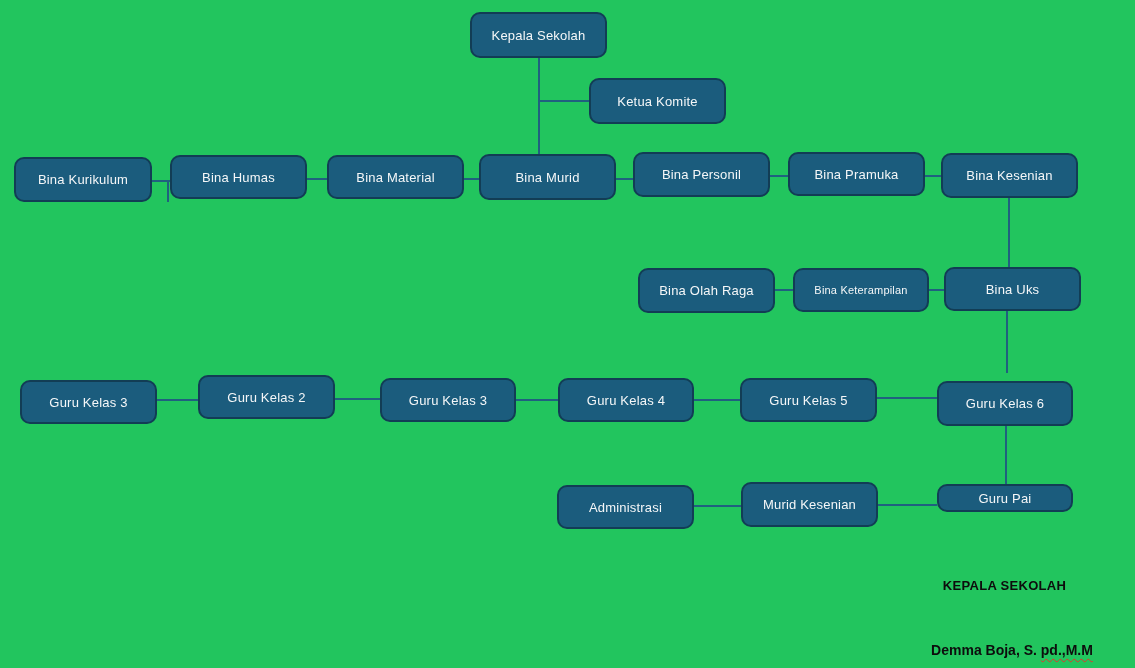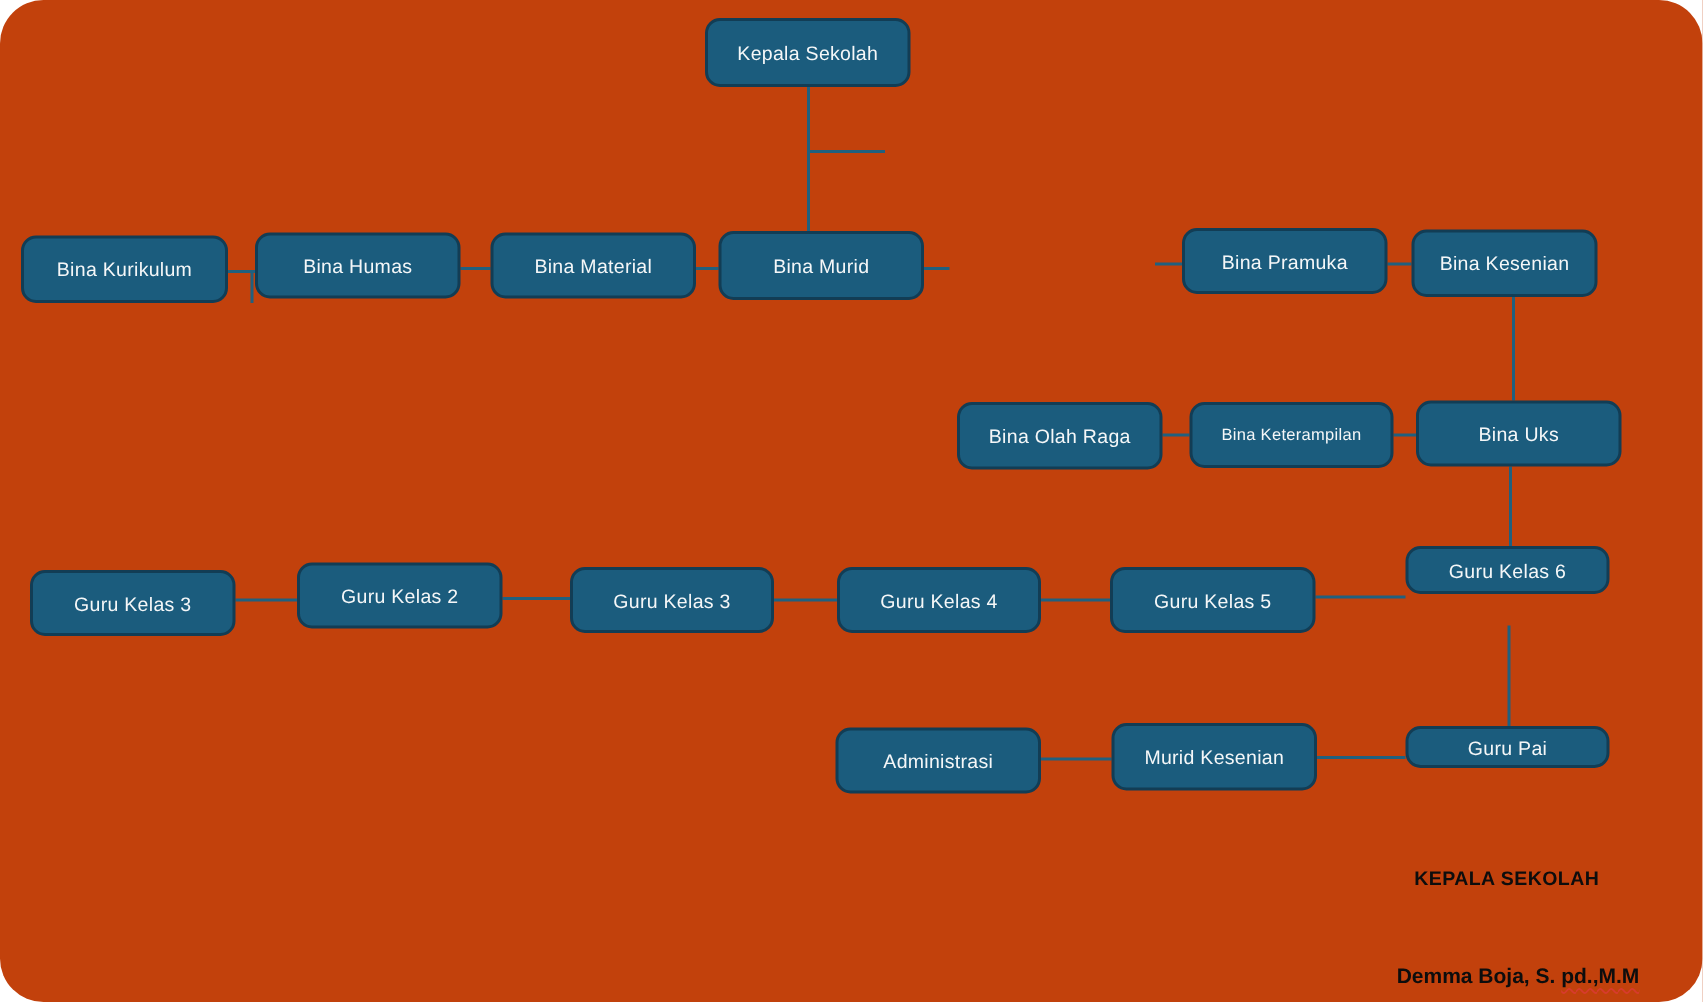--- a/index.html
+++ b/index.html
@@ -5,23 +5,22 @@
   html, body {
     margin: 0;
     padding: 0;
     background: #ffffff;
     font-family: "Liberation Sans", sans-serif;
   }
   #canvas {
     position: relative;
     width: 1135px;
     height: 668px;
-    background: #c2410c;
+    background: #22c55e;
     overflow: hidden;
-    border-radius: 29px;
   }
   .node {
     position: absolute;
     box-sizing: border-box;
     background: var(--node-fill, #1b5c7d);
     border: 2px solid var(--node-border, #123d55);
     border-radius: 10px;
     display: flex;
     align-items: center;
     justify-content: center;
@@ -93,37 +92,43 @@
   <div class="connector" style="left:694px;top:399px;width:46px;height:2px"></div>
   <div class="connector" style="left:877px;top:397px;width:60px;height:2px"></div>
 
   <div class="connector" style="left:1005px;top:417px;width:2px;height:67px"></div>
   <div class="connector" style="left:694px;top:505px;width:47px;height:2px"></div>
   <div class="connector" style="left:878px;top:504px;width:59px;height:2px"></div>
 
   <div class="node" style="left:470px;top:12px;width:137px;height:46px">
       <span class="node-label">Kepala Sekolah</span>
     </div>
+  <div class="node" style="left:589px;top:78px;width:137px;height:46px">
+      <span class="node-label">Ketua Komite</span>
+    </div>
 
   <div class="node" style="left:14px;top:157px;width:138px;height:45px">
       <span class="node-label">Bina Kurikulum</span>
     </div>
   <div class="node" style="left:170px;top:155px;width:137px;height:44px">
       <span class="node-label">Bina Humas</span>
     </div>
   <div class="node" style="left:327px;top:155px;width:137px;height:44px">
       <span class="node-label">Bina Material</span>
     </div>
   <div class="node" style="left:479px;top:154px;width:137px;height:46px">
       <span class="node-label">Bina Murid</span>
     </div>
+  <div class="node" style="left:633px;top:152px;width:137px;height:45px">
+      <span class="node-label">Bina Personil</span>
+    </div>
   <div class="node" style="left:788px;top:152px;width:137px;height:44px">
       <span class="node-label">Bina Pramuka</span>
     </div>
-  <div class="node" style="left:941px;top:153px;width:124px;height:45px">
+  <div class="node" style="left:941px;top:153px;width:137px;height:45px">
       <span class="node-label">Bina Kesenian</span>
     </div>
 
   <div class="node" style="left:638px;top:268px;width:137px;height:45px">
       <span class="node-label">Bina Olah Raga</span>
     </div>
   <div class="node small" style="left:793px;top:268px;width:136px;height:44px">
       <span class="node-label">Bina Keterampilan</span>
     </div>
   <div class="node" style="left:944px;top:267px;width:137px;height:44px">
@@ -138,21 +143,21 @@
     </div>
   <div class="node" style="left:380px;top:378px;width:136px;height:44px">
       <span class="node-label">Guru Kelas 3</span>
     </div>
   <div class="node" style="left:558px;top:378px;width:136px;height:44px">
       <span class="node-label">Guru Kelas 4</span>
     </div>
   <div class="node" style="left:740px;top:378px;width:137px;height:44px">
       <span class="node-label">Guru Kelas 5</span>
     </div>
-  <div class="node" style="left:937px;top:364px;width:136px;height:32px">
+  <div class="node" style="left:937px;top:381px;width:136px;height:45px">
       <span class="node-label">Guru Kelas 6</span>
     </div>
 
   <div class="node" style="left:557px;top:485px;width:137px;height:44px">
       <span class="node-label">Administrasi</span>
     </div>
   <div class="node" style="left:741px;top:482px;width:137px;height:45px">
       <span class="node-label">Murid Kesenian</span>
     </div>
   <div class="node" style="left:937px;top:484px;width:136px;height:28px">

